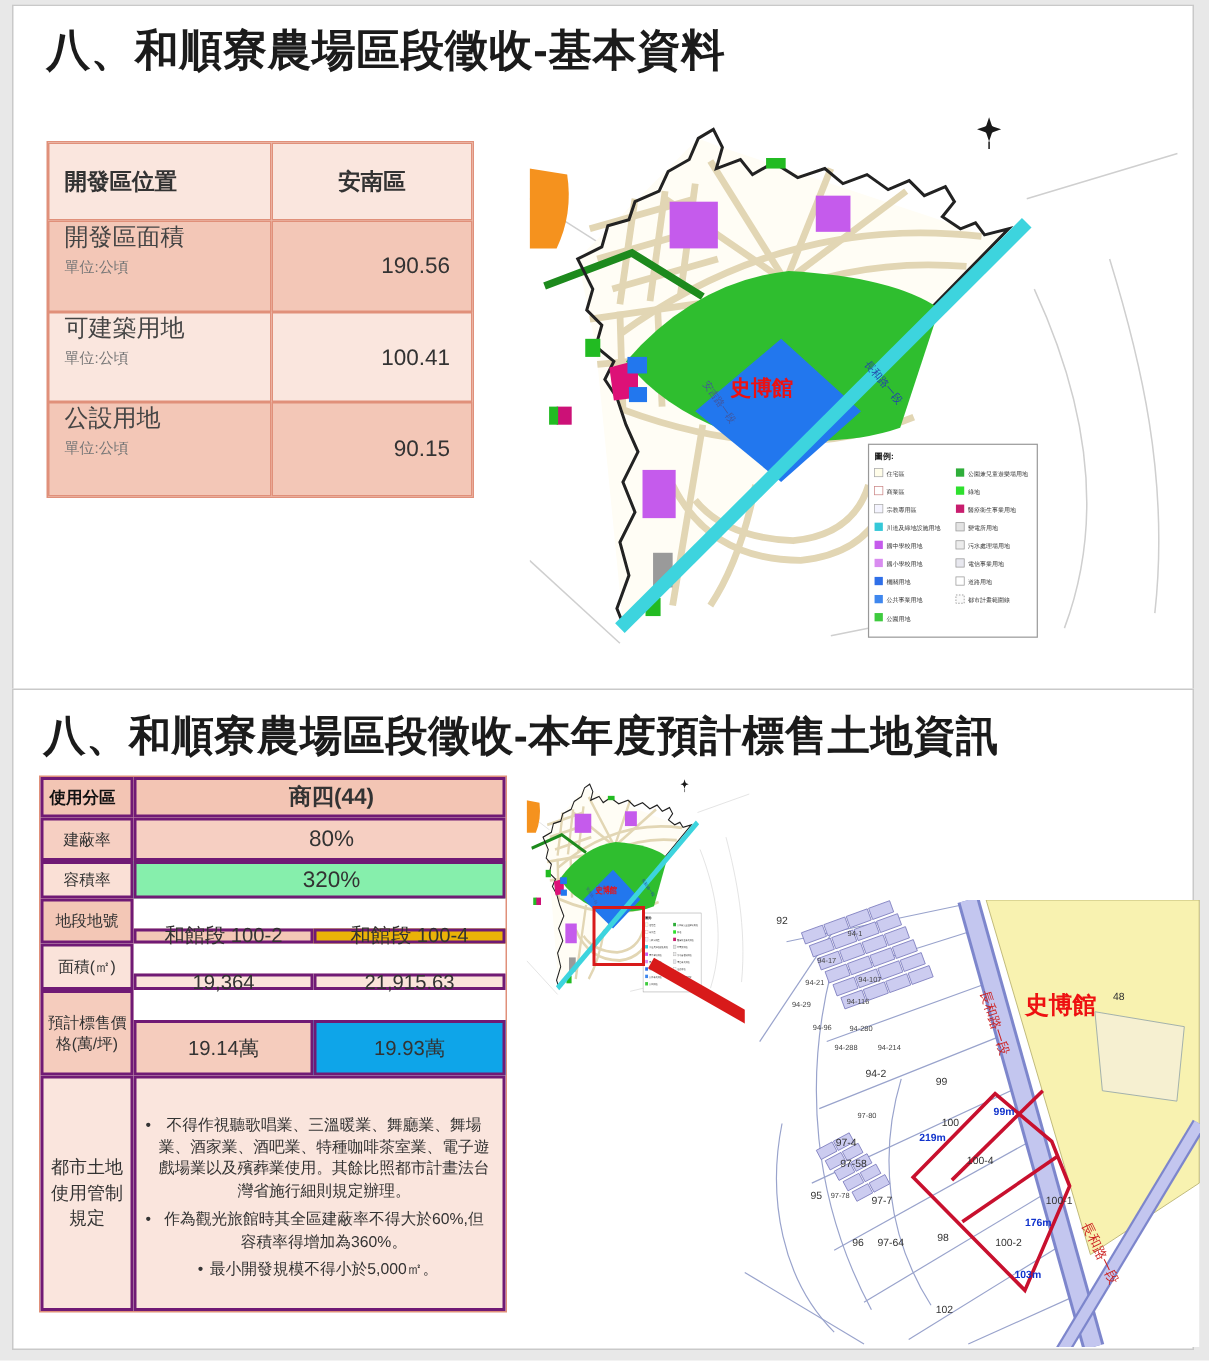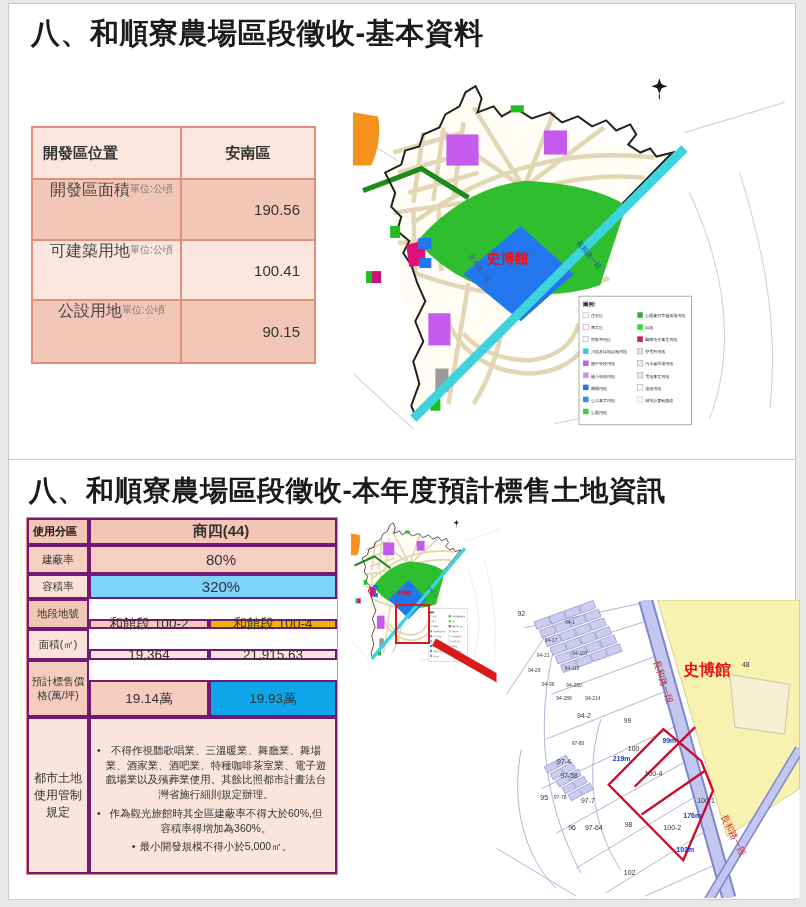--- a/index.html
+++ b/index.html
@@ -8,27 +8,27 @@
     background:#e8e8e8;
     font-family:"Liberation Sans","DejaVu Sans",sans-serif;
     position:relative; overflow:hidden;
   }
   .panel { position:absolute; left:8px; width:788px; background:#ffffff; border:1px solid #c9c9c9; }
   #panel1 { top:3px;   height:574px; }
   #panel2 { top:459px; height:441px; }
   .slide-title { position:absolute; left:22px; font-size:29px; font-weight:700; color:#1b1b1b; letter-spacing:0.5px; white-space:nowrap; }
 
   
-  .table1 { position:absolute; left:22px; top:90px; display:grid; grid-template-columns:149px 134px; grid-template-rows:52px 61px 60px 63px; border:1px solid #e0907a;margin-top:32px; }
+  .table1 { position:absolute; left:22px; top:90px; display:grid; grid-template-columns:149px 134px; grid-template-rows:52px 61px 60px 63px; border:1px solid #e0907a; }
   .table1 > div { border:1px solid #e0907a; color:#333; display:flex; }
   .c-dark  { background:#f3c7b7; }
   .c-light { background:#fae6de; }
   .t1-hlabel { font-weight:700; font-size:15px; align-items:center; padding-left:10px; color:#222; }
   .t1-hvalue { font-weight:700; font-size:15px; align-items:center; justify-content:center; color:#222; }
-  .t1-label  { flex-direction:row; justify-content:center; padding-left:10px; }
+  .t1-label  { flex-direction:column; padding-left:10px; }
   .t1-label .main { font-size:16px; color:#444; }
   .t1-label .unit { font-size:10px; color:#777; margin-top:2px; }
   .t1-value  { align-items:center; justify-content:flex-end; padding-right:14px; font-size:15px; color:#222; }
 
   
   .table2 { position:absolute; left:17px; top:57px; display:grid; grid-template-columns:62px 120px 128px; grid-template-rows:27px 29px 25px 30px 31px 57px 157px; border:1px solid #e0907a; }
   .table2 > div { border:2px solid #701a75; color:#333; display:flex; align-items:center; justify-content:center; text-align:center; }
   .t2-label { font-size:10.5px; color:#444; padding:0 2px; }
   .t2-label.b { font-weight:700; color:#111; font-size:11px; justify-content:flex-start; padding-left:4px; }
   .span2 { grid-column:2 / 4; }
@@ -203,21 +203,21 @@
   <div class="slide-title" style="top:12px; left:20px; font-size:28px;">八、和順寮農場區段徵收-本年度預計標售土地資訊</div>
 
   <div class="table2">
     <div class="t2-label b" style="background:#f3c5b4">使用分區</div>
     <div class="span2 t2-big" style="background:#f3c5b4; font-weight:600">商四(44)</div>
 
     <div class="t2-label" style="background:#f6cfc2">建蔽率</div>
     <div class="span2 t2-big" style="background:#f6cfc2">80%</div>
 
     <div class="t2-label" style="background:#fae0d6">容積率</div>
-    <div class="span2 t2-big" style="background:#7dd3fc">320%</div>
+    <div class="span2 t2-big" style="background:#86efac">320%</div>
 
     <div class="t2-label" style="background:#f3c7b6">地段地號</div>
     <div class="t2-mid" style="background:#f3c7b6">和館段 100-2</div>
     <div class="t2-mid" style="background:#eab308">和館段 100-4</div>
 
     <div class="t2-label" style="background:#fae3da">面積(㎡)</div>
     <div class="t2-mid" style="background:#fae3da">19,364</div>
     <div class="t2-mid" style="background:#fae3da">21,915.63</div>
 
     <div class="t2-label" style="background:#f5ccbd">預計標售價格(萬/坪)</div>

